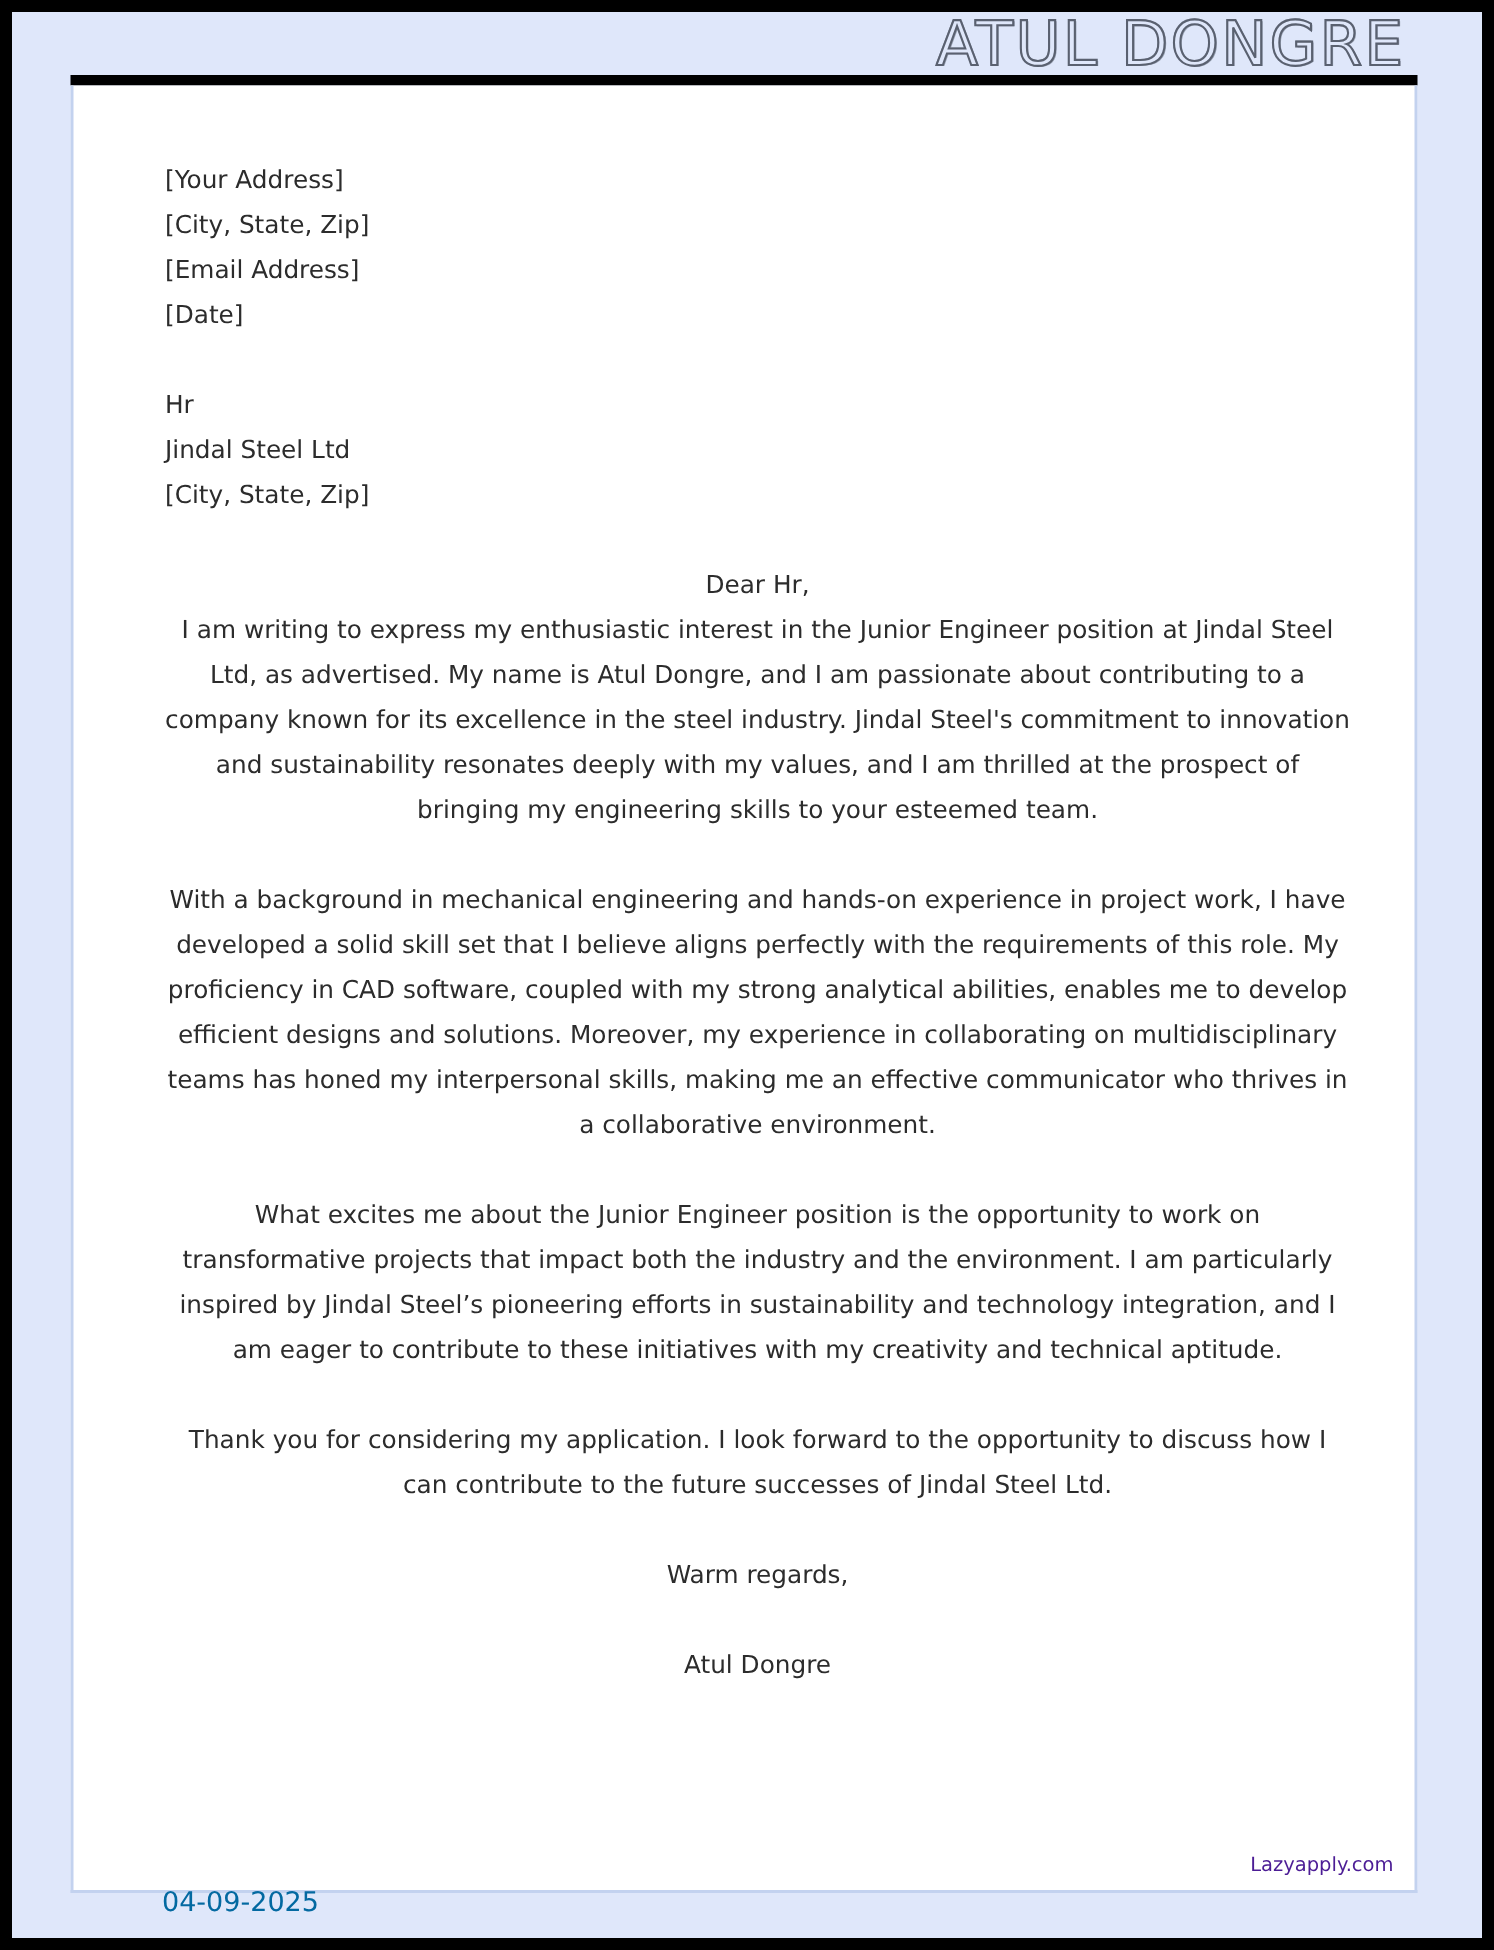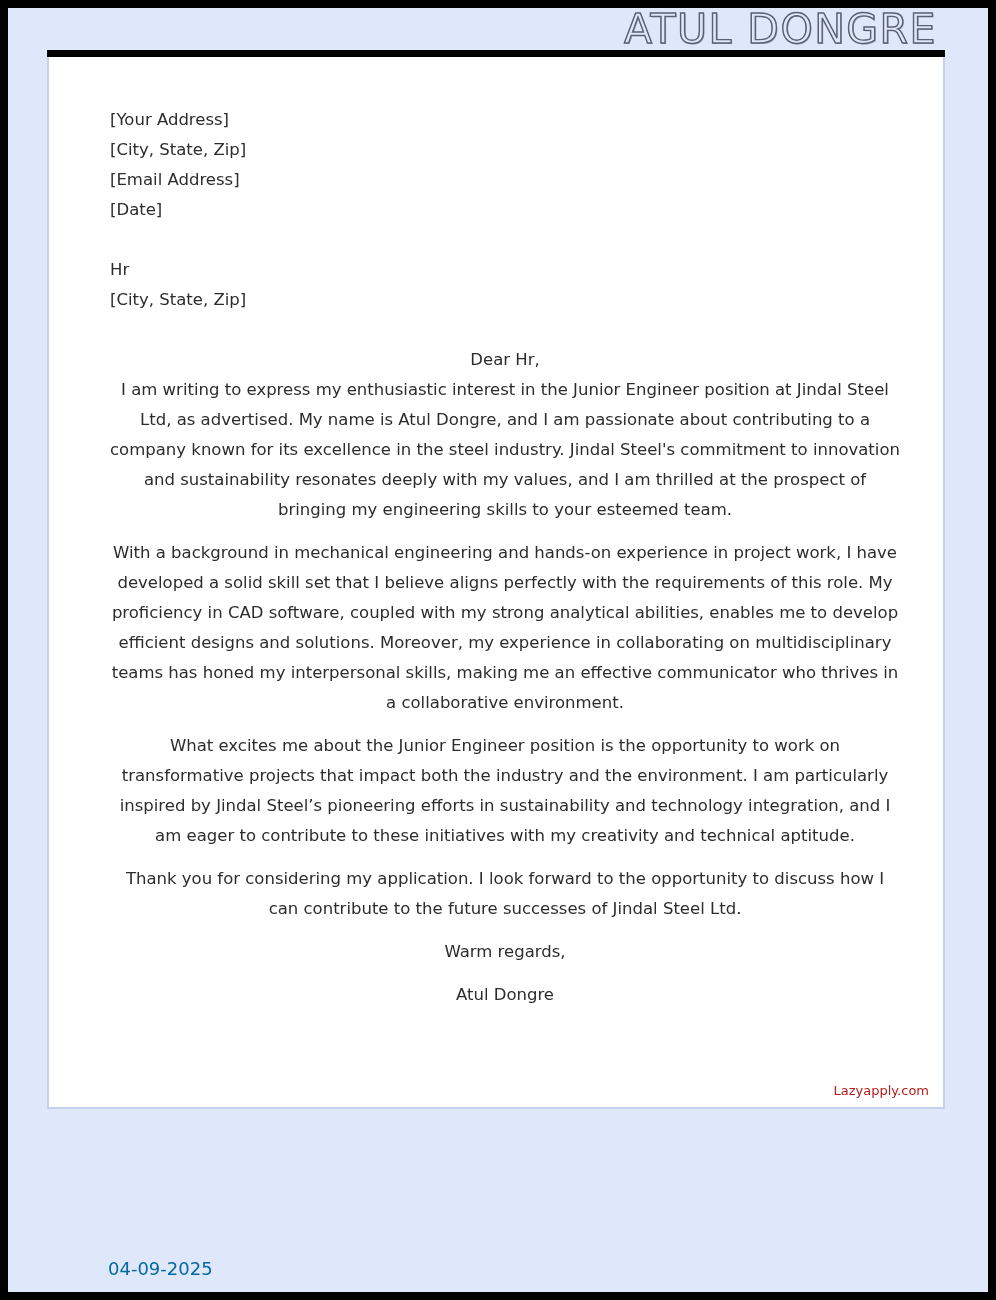--- a/index.html
+++ b/index.html
@@ -71,21 +71,21 @@
     height: 7px;
     background: #000000;
   }
 
   
   .letter-card {
     position: absolute;
     left: 39px;
     top: 49px;
     width: 898px;
-    height: 1052px;
+    height: 1205px;
     background: #ffffff;
     border-left: 2px solid #c3d2ef;
     border-right: 2px solid #c3d2ef;
     border-bottom: 2px solid #c3d2ef;
     box-sizing: border-box;
   }
 
   
   .letter-body {
     position: absolute;
@@ -102,21 +102,21 @@
     white-space: nowrap;
   }
   .block-gap {
     height: 30px;
   }
   .para {
     margin: 0;
     text-align: center;
   }
   .para + .para {
-    margin-top: 13px;
+    margin-top: 30px;
   }
   .salutation {
     margin: 0;
     text-align: center;
   }
   .sign-name {
     margin: 0;
   }
 
   
@@ -133,21 +133,21 @@
   }
 
   
   .brand {
     position: absolute;
     right: 14px;
     bottom: 8px;
     font-family: "DejaVu Sans", sans-serif;
     font-size: 13px;
     line-height: 16px;
-    color: #b91c1c;
+    color: #4c1d95;
     white-space: nowrap;
   }
 </style>
 </head>
 <body>
 
 <div class="page">
   <div class="page-inner">
 
     <div class="header">
@@ -164,20 +164,21 @@
           <span class="addr-line">[Your Address]</span>
           <span class="addr-line">[City, State, Zip]</span>
           <span class="addr-line">[Email Address]</span>
           <span class="addr-line">[Date]</span>
         </div>
 
         <div class="block-gap"></div>
 
         <div>
           <span class="addr-line">Hr</span>
+          <span class="addr-line">Jindal Steel Ltd</span>
           <span class="addr-line">[City, State, Zip]</span>
         </div>
 
         <div class="block-gap"></div>
 
         <p class="salutation">Dear Hr,</p>
 
         <p class="para">I am writing to express my enthusiastic interest in the Junior Engineer position at Jindal Steel Ltd, as advertised. My name is Atul Dongre, and I am passionate about contributing to a company known for its excellence in the steel industry. Jindal Steel's commitment to innovation and sustainability resonates deeply with my values, and I am thrilled at the prospect of bringing my engineering skills to your esteemed team.</p>
         <p class="para">With a background in mechanical engineering and hands-on experience in project work, I have developed a solid skill set that I believe aligns perfectly with the requirements of this role. My proficiency in CAD software, coupled with my strong analytical abilities, enables me to develop efficient designs and solutions. Moreover, my experience in collaborating on multidisciplinary teams has honed my interpersonal skills, making me an effective communicator who thrives in a collaborative environment.</p>
         <p class="para">What excites me about the Junior Engineer position is the opportunity to work on transformative projects that impact both the industry and the environment. I am particularly inspired by Jindal Steel’s pioneering efforts in sustainability and technology integration, and I am eager to contribute to these initiatives with my creativity and technical aptitude.</p>

